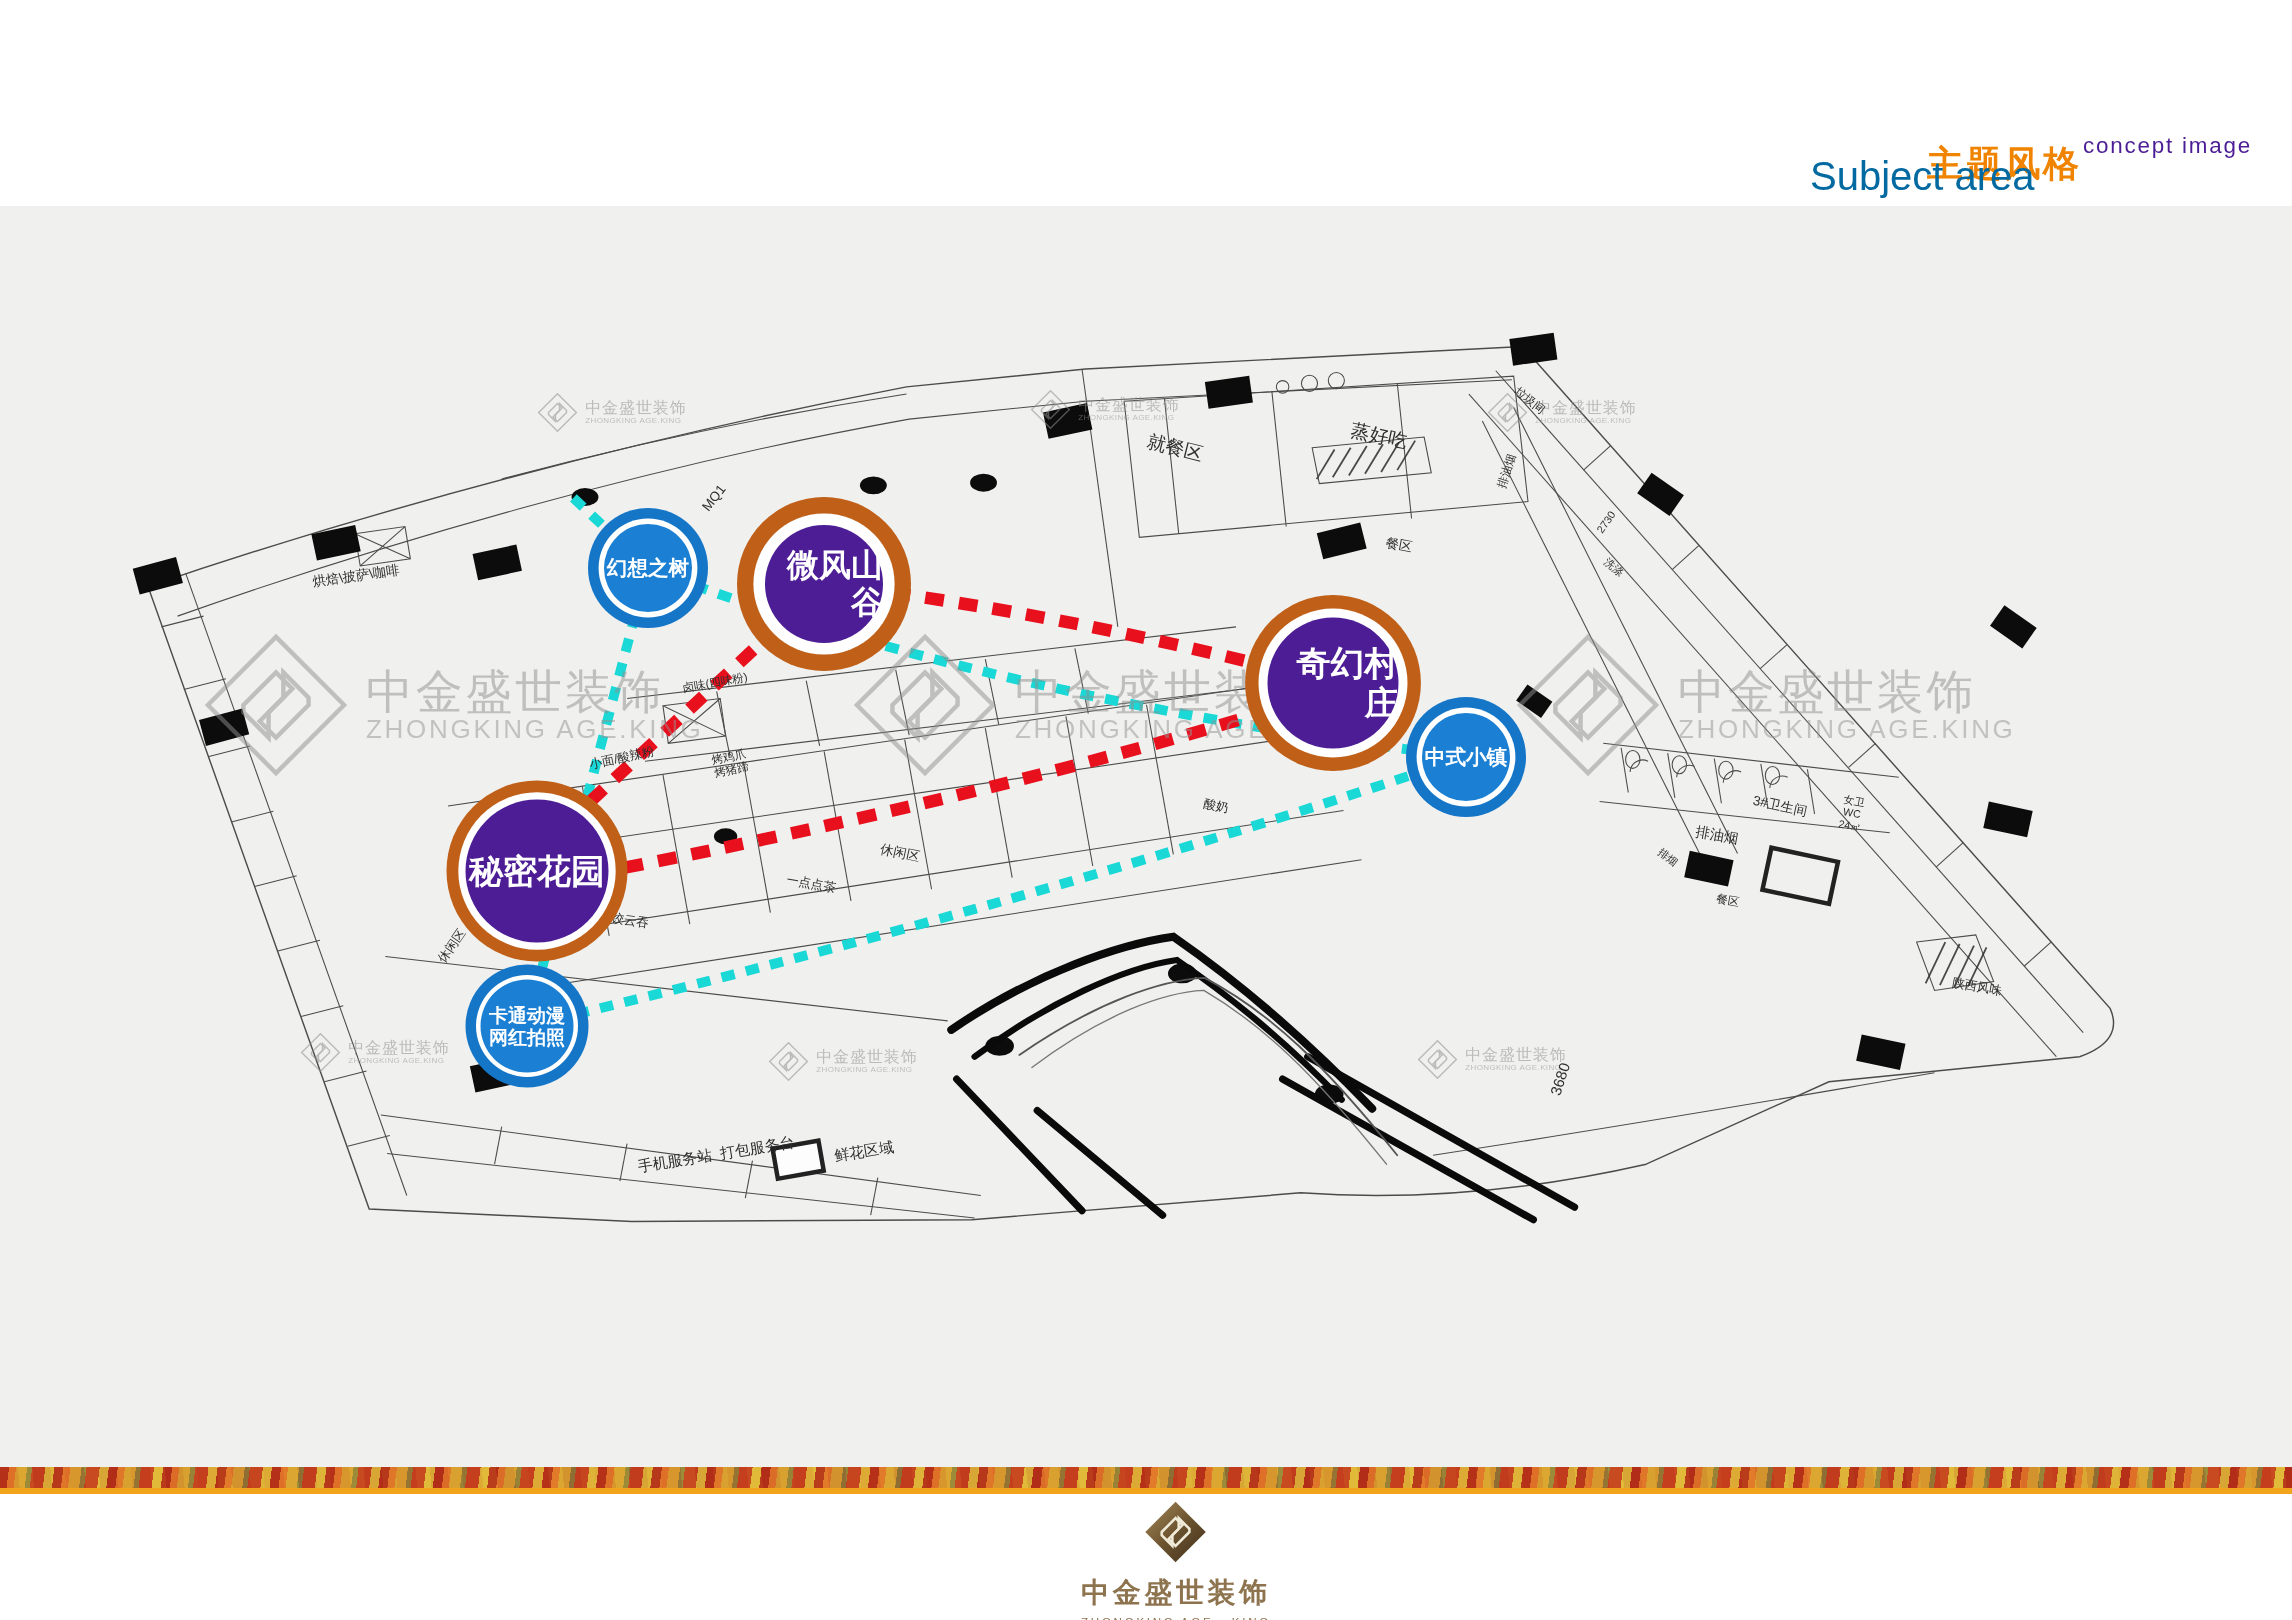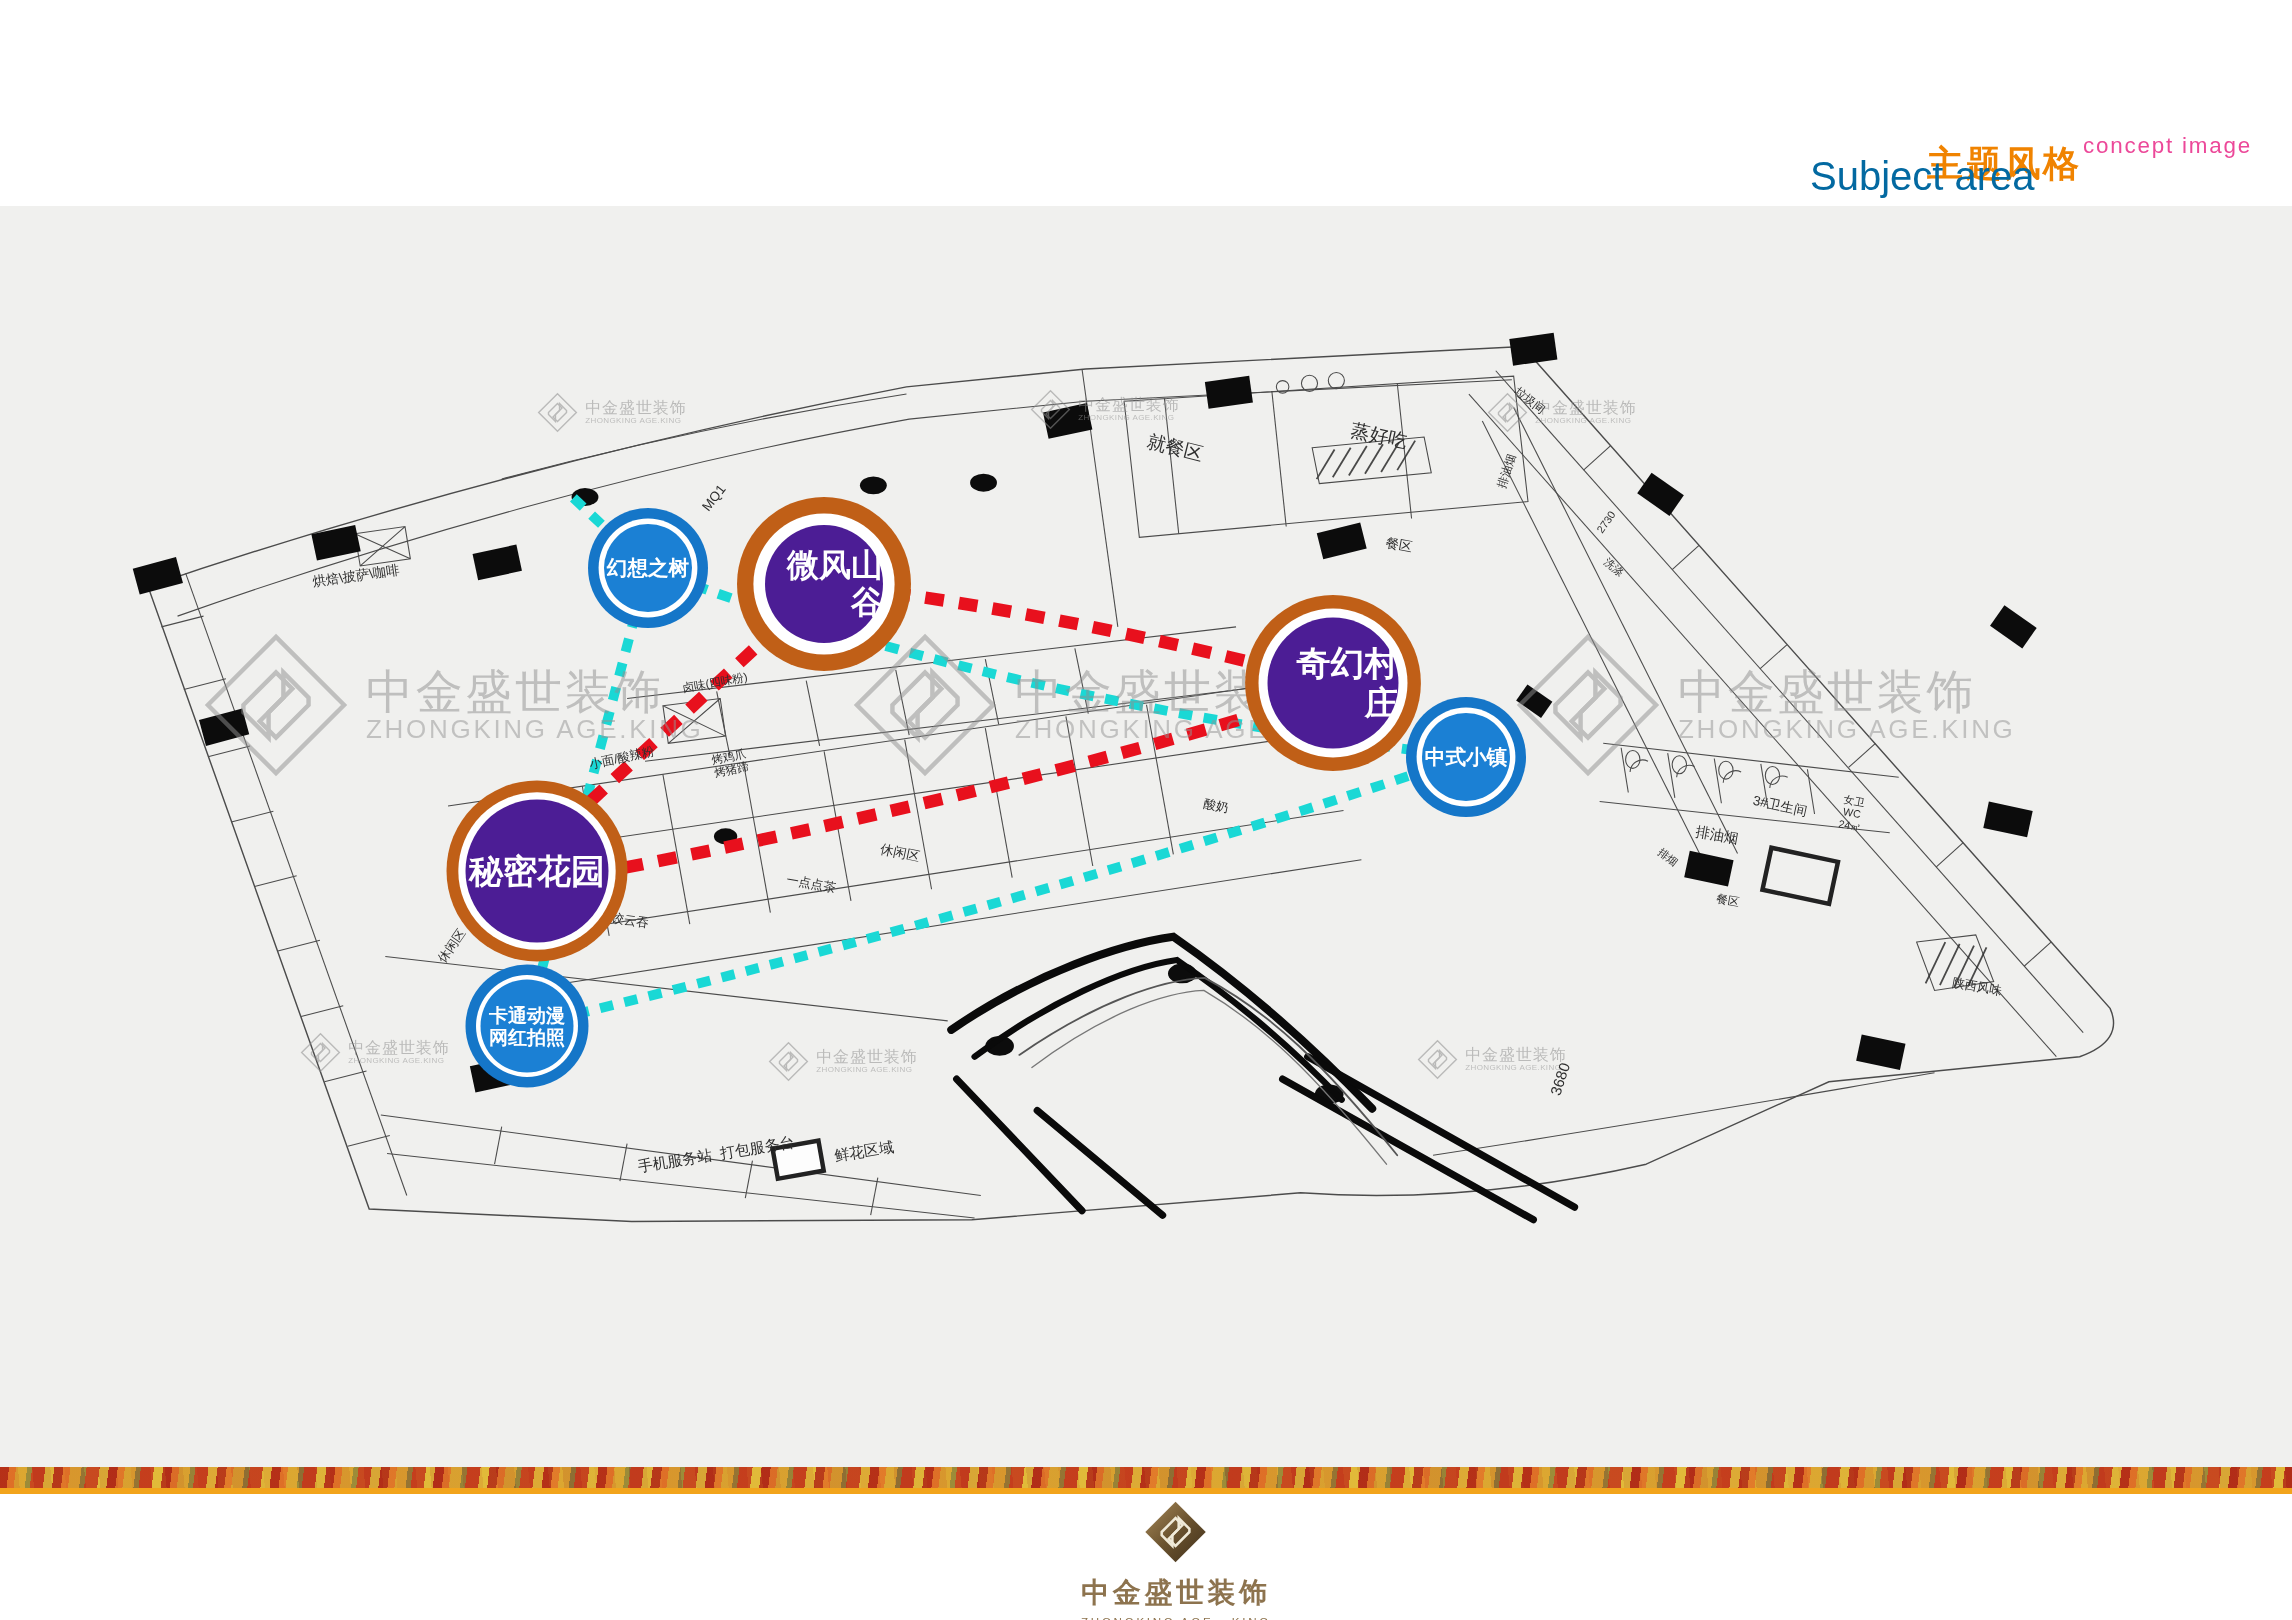--- a/index.html
+++ b/index.html
@@ -3,21 +3,21 @@
 <meta charset="utf-8">
 <style>
   html,body{margin:0;padding:0;}
   body{
     width:2293px;height:1620px;position:relative;overflow:hidden;
     background:#ffffff;font-family:"Liberation Sans",sans-serif;
   }
   
   .hdr-cn{position:absolute;left:1927px;top:140px;font-size:36px;font-weight:bold;
     color:#f08300;letter-spacing:2.7px;}
-  .hdr-en{position:absolute;left:2083px;top:133px;font-size:22.4px;color:#ec4899;letter-spacing:1.8px;}
+  .hdr-en{position:absolute;left:2083px;top:133px;font-size:22.4px;color:#4c1d95;letter-spacing:1.8px;}
   .hdr-sub{position:absolute;left:1810px;top:154px;font-size:40px;color:#0369a1;}
   
   .stage{position:absolute;left:0;top:206px;width:2293px;height:1261px;background:#f0f0ee;}
   .plan-svg{position:absolute;left:0;top:0;width:2293px;height:1620px;pointer-events:none;}
   
   .wm{position:absolute;display:flex;align-items:center;opacity:.5;pointer-events:none;}
   .wm .txt{display:flex;flex-direction:column;line-height:1.05;}
   .wm-big{gap:16px;}
   .wm-big .cn{font-size:47px;color:#8f8f8f;letter-spacing:2.7px;}
   .wm-big .en{font-size:26px;color:#949494;letter-spacing:2.7px;}

